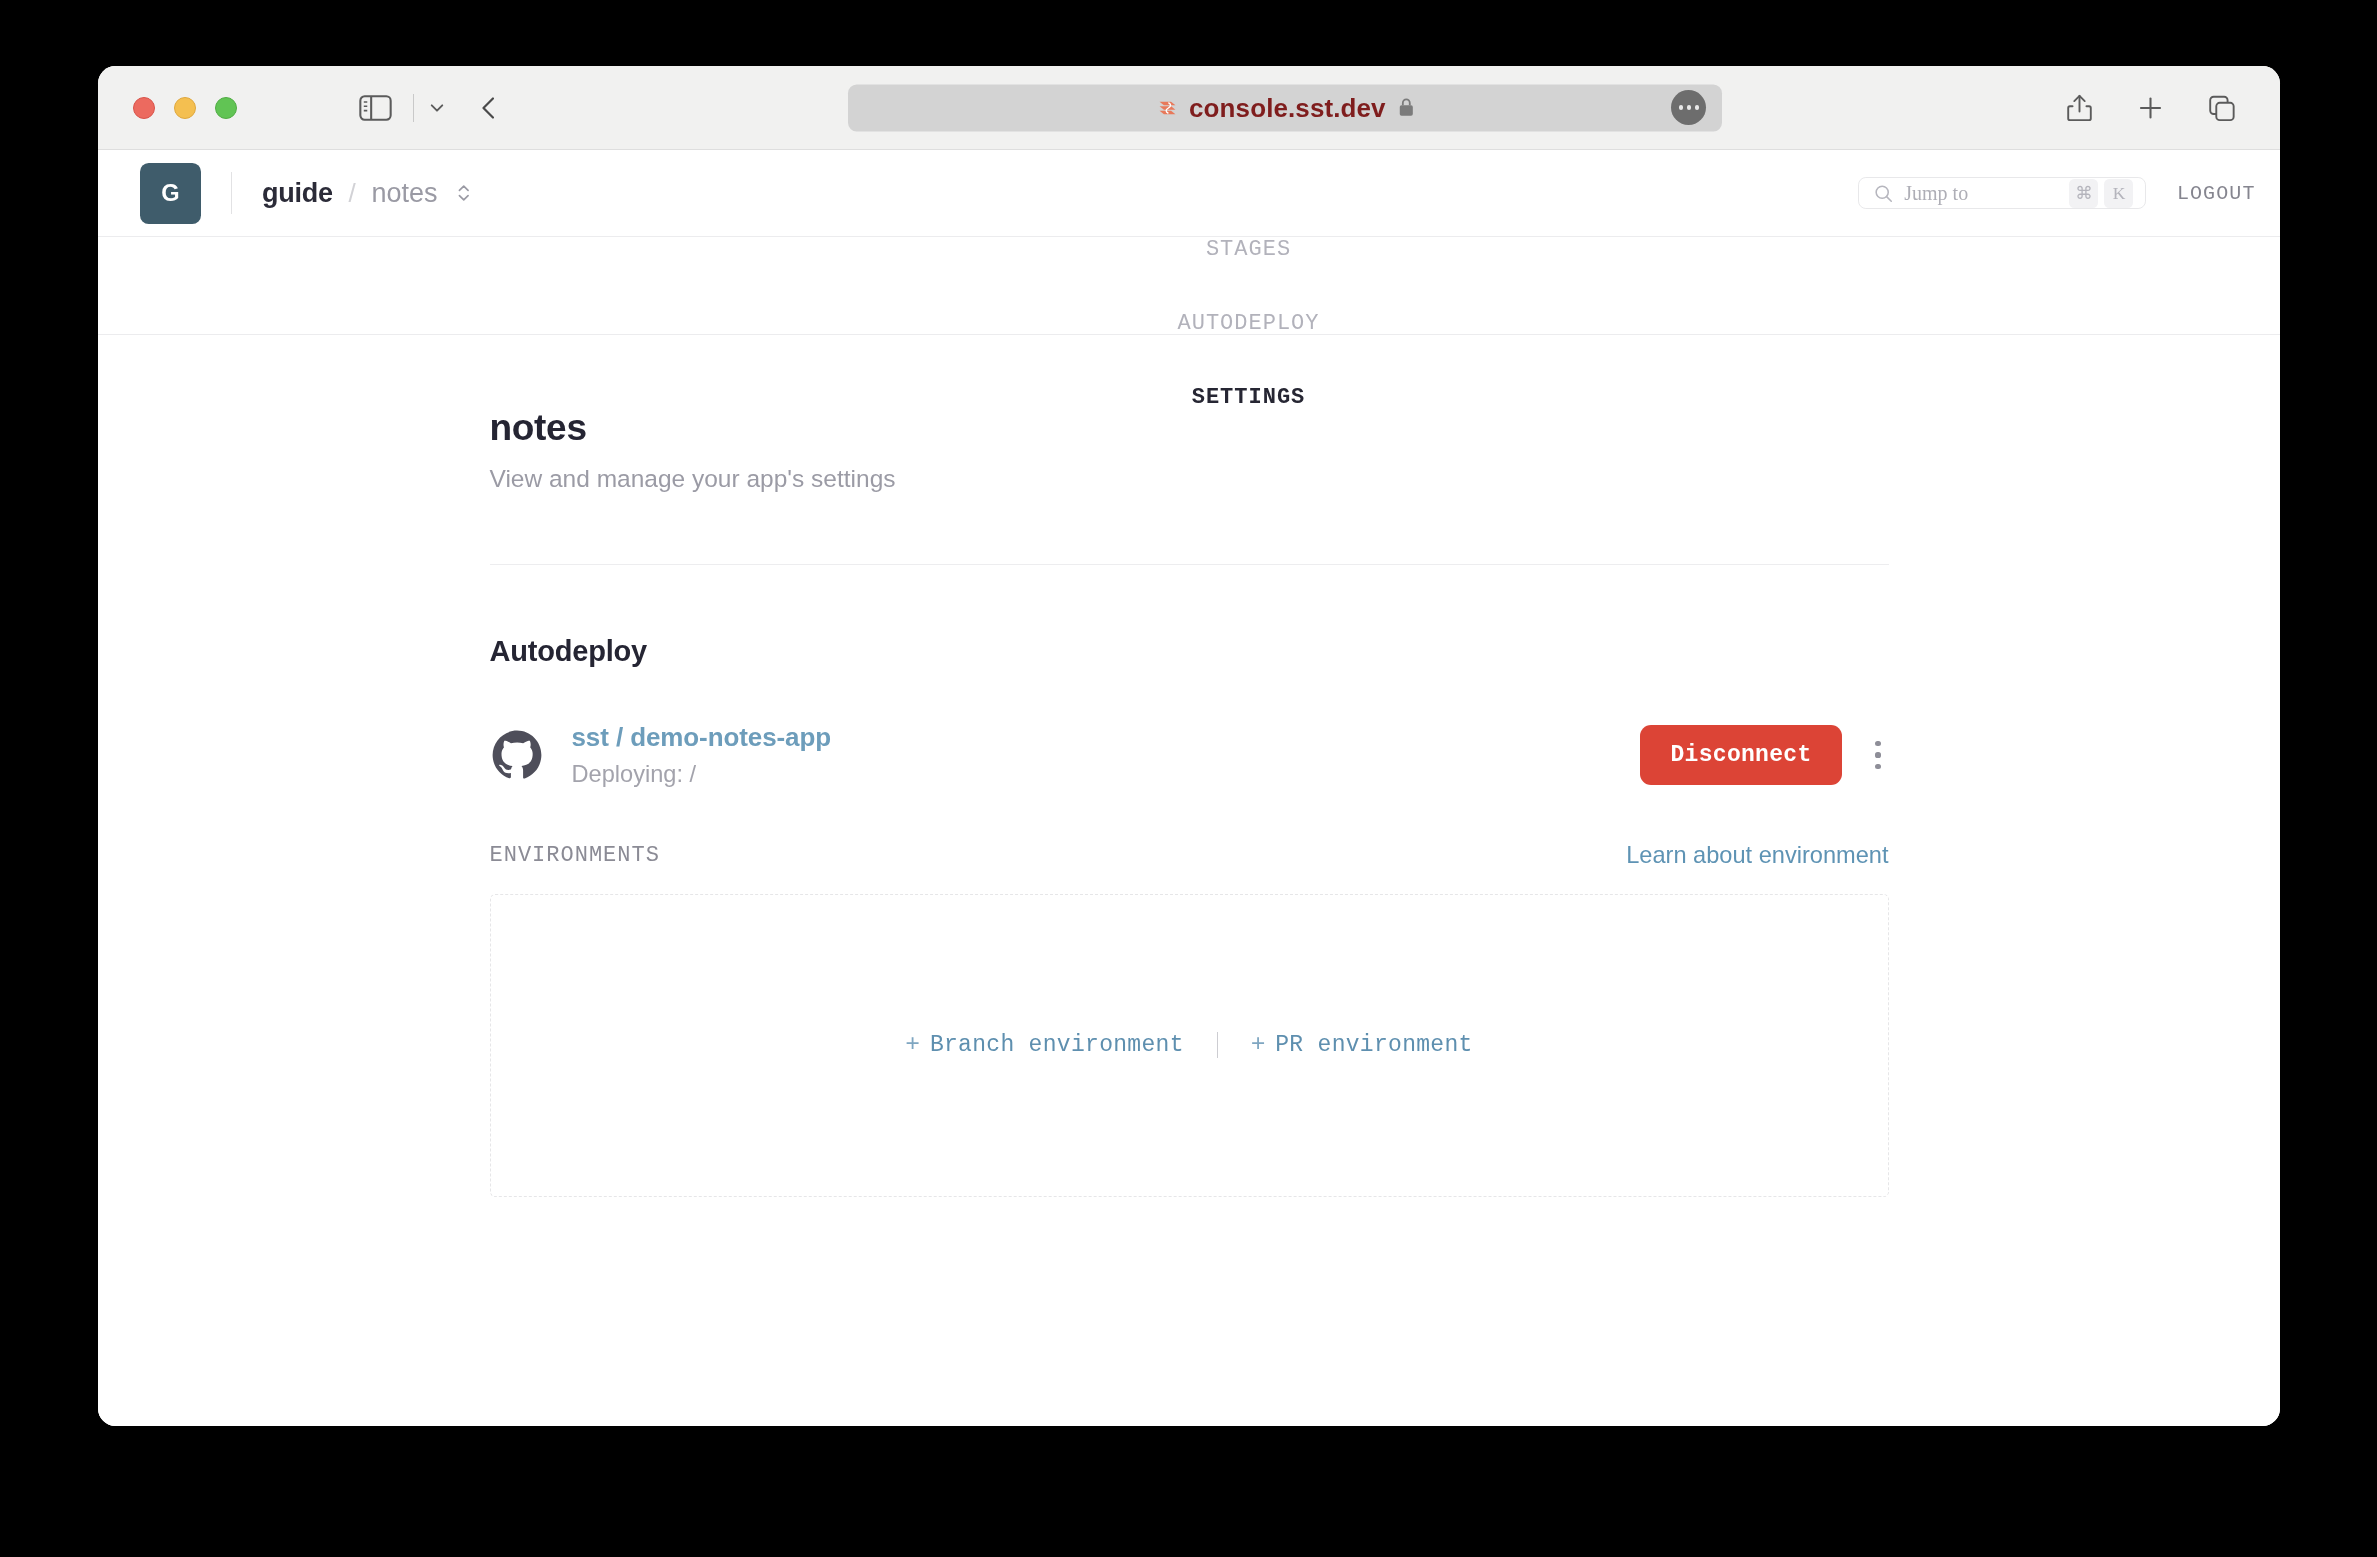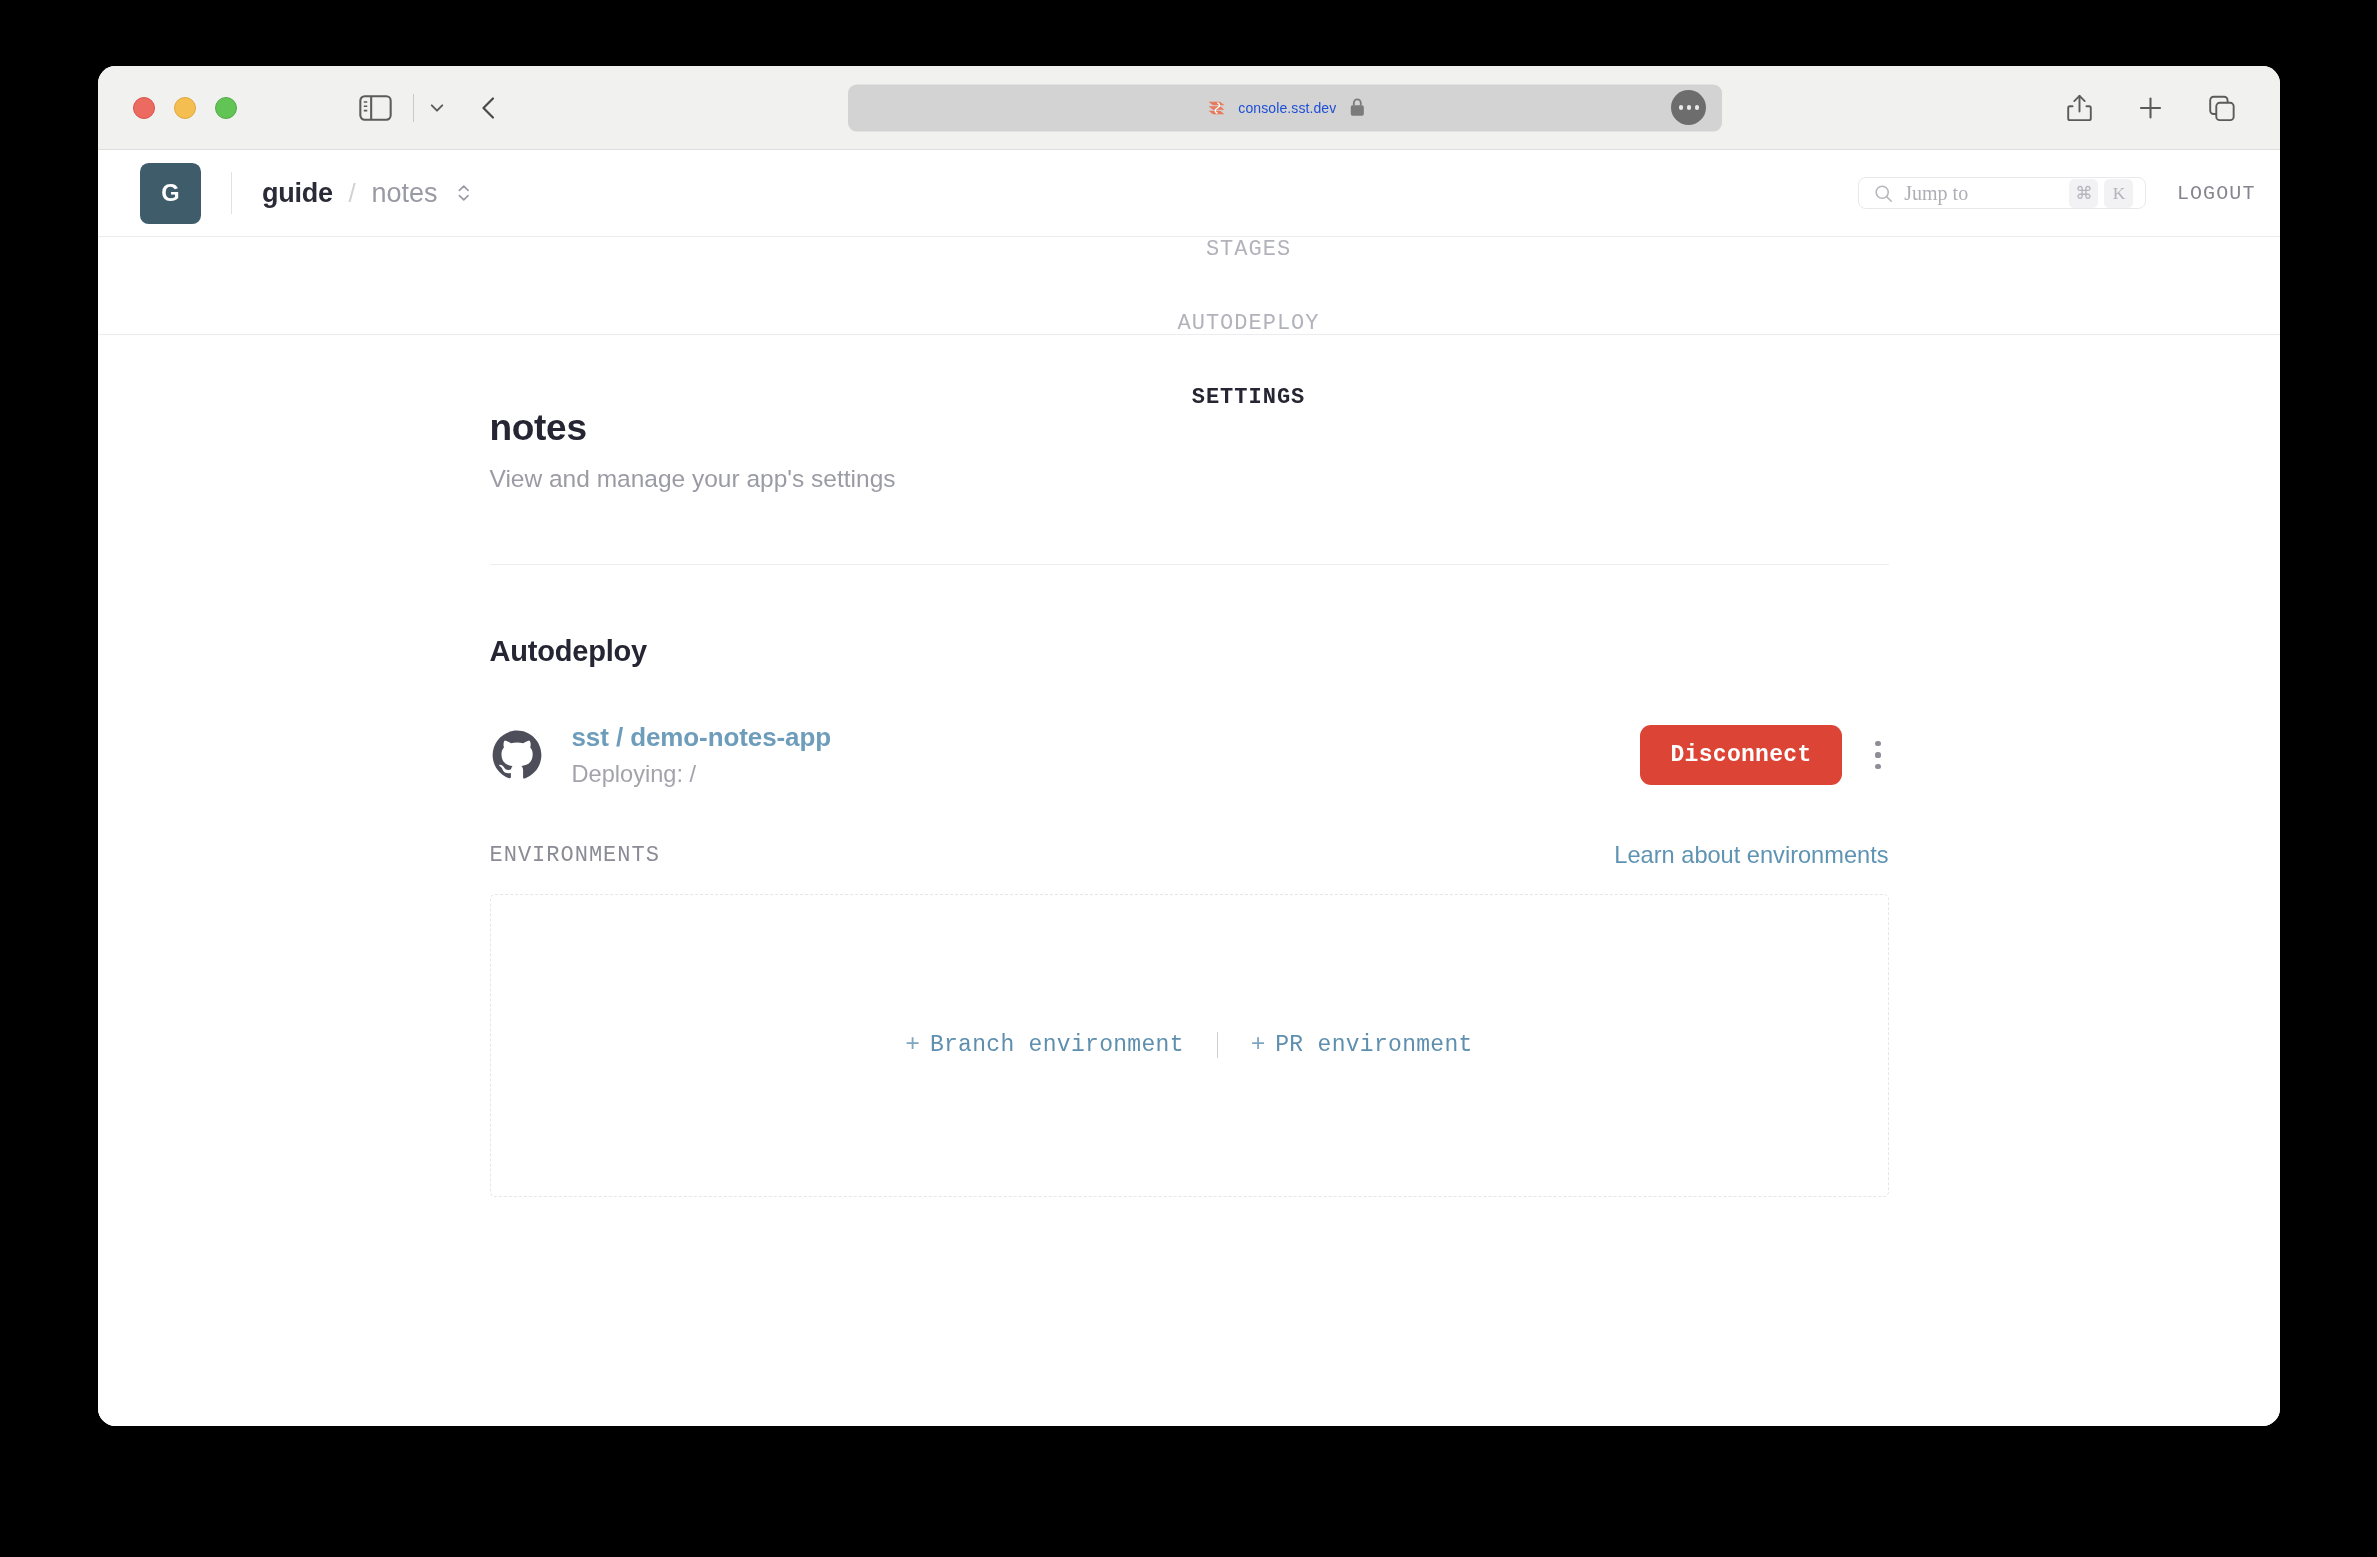--- a/index.html
+++ b/index.html
@@ -97,23 +97,24 @@
     height: 47px;
     background: #d3d3d3;
     border-radius: 8.7px;
     display: flex;
     align-items: center;
     justify-content: center;
     gap: 10.5px;
   }
   .favicon { width: 23px; height: 23px; flex: none; }
   .url-text {
-    font-size: 14px;
-    color: #1d4ed8;
+    font-size: 26px;
+    color: #7f1d1d;
     letter-spacing: 0.1px;
+    font-weight: bold;
   }
   .lock-icon { width: 16.6px; height: 20px; flex: none; margin-left: 1.7px; }
   .url-more {
     position: absolute;
     right: 15.7px;
     top: 50%;
     transform: translateY(-50%);
     width: 35px; height: 35px;
     border-radius: 50%;
     background: #6d6d6d;
@@ -540,21 +541,21 @@
           <div class="kebab">
             <i></i>
               <i></i>
               <i></i>
           </div>
         </div>
       </div>
 
       <div class="env-header">
         <span class="env-label">ENVIRONMENTS</span>
-        <a class="env-link">Learn about environments</a>
+        <a class="env-link">Learn about environment</a>
       </div>
 
       <div class="env-empty">
         <span class="env-action">
           <span class="plus-sign">+</span>
           <span>Branch environment</span>
         </span>
         <span class="env-divider"></span>
         <span class="env-action">
           <span class="plus-sign">+</span>

